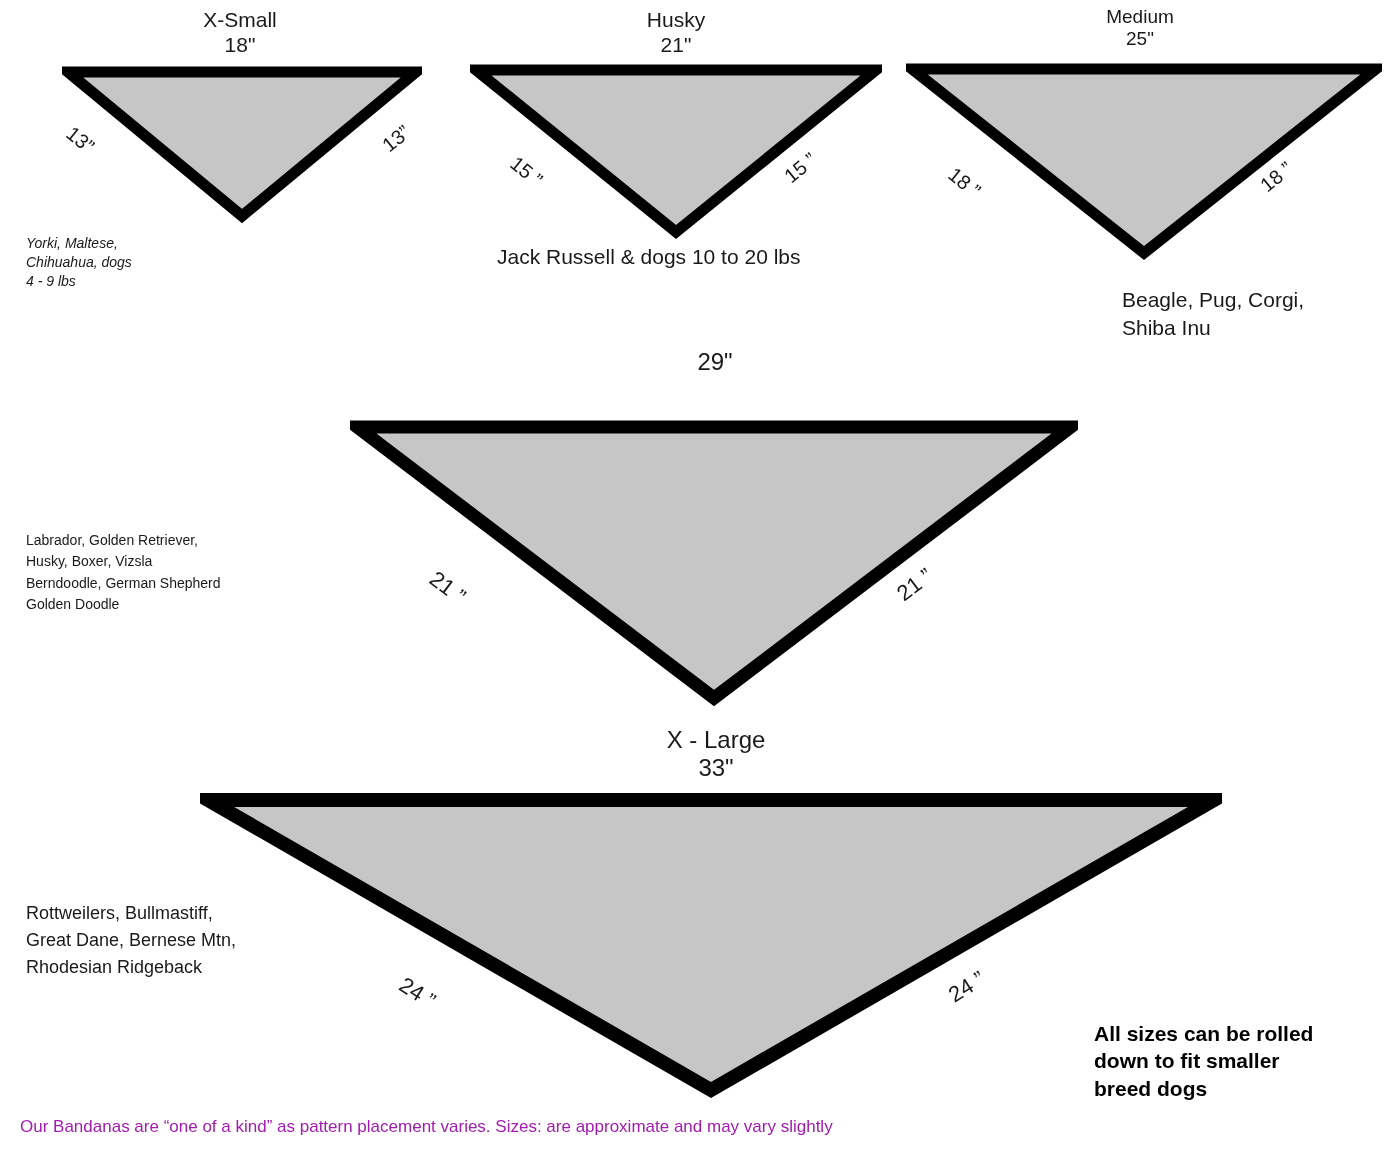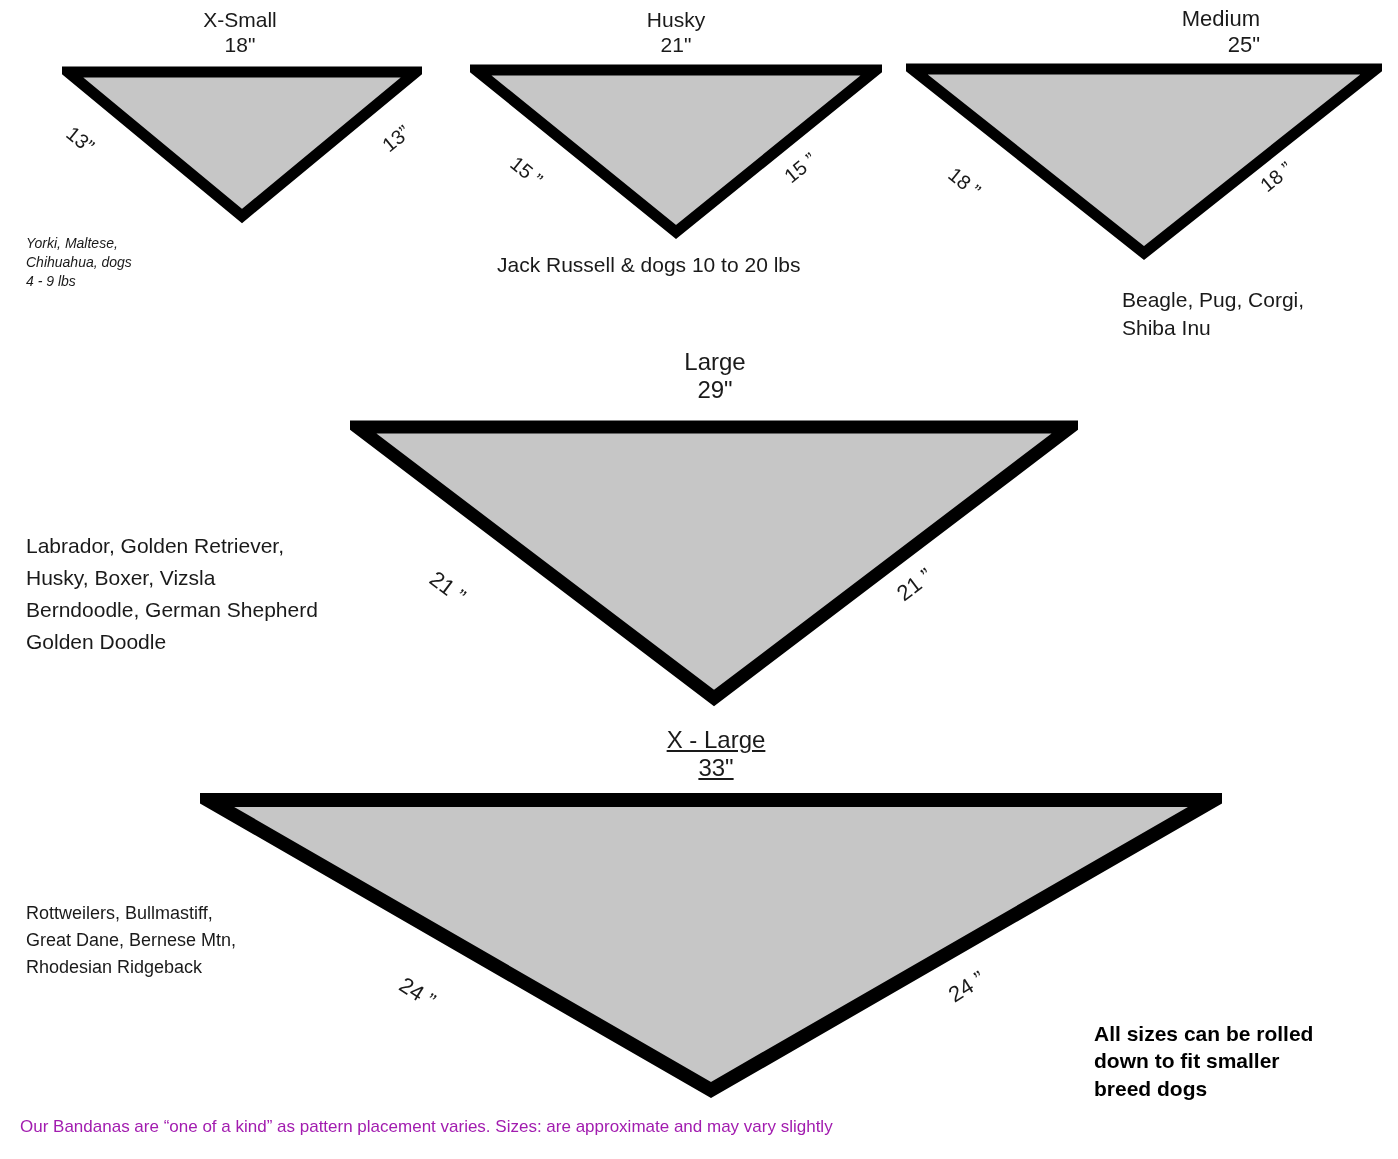--- a/index.html
+++ b/index.html
@@ -88,59 +88,58 @@
 
   <div class="tri-wrap" style="left:470px; top:64px; width:412px; height:178px;">
     <svg width="412" height="178" viewBox="0 0 412 178">
       <polygon points="6,6 406,6 206,168" fill="#c6c6c6" stroke="#000000" stroke-width="11" stroke-linejoin="miter"></polygon>
     </svg>
   </div>
 
   <div class="side-label" style="left:520px; top:152px; font-size:20px; transform:rotate(39deg); transform-origin:left top;">15 ”</div>
   <div class="side-label" style="left:780px; top:170px; font-size:20px; transform:rotate(-39deg); transform-origin:left top;">15 ”</div>
 
-  <div class="breeds" style="left:497px; top:251px; width:440px; font-size:21px;">Jack Russell &amp; dogs 10 to 20 lbs</div>
+  <div class="breeds" style="left:497px; top:243px; width:440px; font-size:21px;">Jack Russell &amp; dogs 10 to 20 lbs</div>
 
-  <div class="size-title abs" style="left:1020px; top:6px; width:240px; font-size:22px;text-align:right;">
+  <div class="size-title abs" style="left:1020px; top:6px; width:240px; font-size:19px;">
     <span class="name">Medium</span>
     <span class="dim">25"</span>
   </div>
 
   <div class="tri-wrap" style="left:906px; top:63px; width:476px; height:200px;">
     <svg width="476" height="200" viewBox="0 0 476 200">
       <polygon points="6,6 470,6 238,190" fill="#c6c6c6" stroke="#000000" stroke-width="11" stroke-linejoin="miter"></polygon>
     </svg>
   </div>
 
   <div class="side-label" style="left:958px; top:163px; font-size:20px; transform:rotate(39deg); transform-origin:left top;">18 ”</div>
   <div class="side-label" style="left:1256px; top:179px; font-size:20px; transform:rotate(-39deg); transform-origin:left top;">18 ”</div>
 
   <div class="breeds" style="left:1122px; top:286px; width:280px; font-size:21px;">Beagle, Pug, Corgi,
 Shiba Inu</div>
 
   <div class="size-title abs" style="left:595px; top:348px; width:240px; font-size:24px;">
-    <span class="name">Large</span>
     <span class="dim">29"</span>
   </div>
 
   <div class="tri-wrap" style="left:350px; top:420px; width:728px; height:290px;">
     <svg width="728" height="290" viewBox="0 0 728 290">
       <polygon points="7,7 721,7 364,278" fill="#c6c6c6" stroke="#000000" stroke-width="13" stroke-linejoin="miter"></polygon>
     </svg>
   </div>
 
   <div class="side-label" style="left:440px; top:566px; font-size:22px; transform:rotate(37deg); transform-origin:left top;">21 ”</div>
   <div class="side-label" style="left:892px; top:586px; font-size:22px; transform:rotate(-37deg); transform-origin:left top;">21 ”</div>
 
-  <div class="breeds" style="left:26px; top:530px; width:400px; font-size:21px; line-height:1.52;">Labrador, Golden Retriever,
+  <div class="breeds" style="left:26px; top:530px; width:400px; font-size:14px; line-height:1.52;">Labrador, Golden Retriever,
 Husky, Boxer, Vizsla
 Berndoodle, German Shepherd
 Golden Doodle</div>
 
-  <div class="size-title abs" style="left:588px; top:726px; width:256px; font-size:24px;text-decoration:underline;">
+  <div class="size-title abs" style="left:588px; top:726px; width:256px; font-size:24px;">
     <span class="name">X - Large</span>
     <span class="dim">33"</span>
   </div>
 
   <div class="tri-wrap" style="left:200px; top:792px; width:1022px; height:310px;">
     <svg width="1022" height="310" viewBox="0 0 1022 310">
       <polygon points="8,8 1014,8 511,298" fill="#c6c6c6" stroke="#000000" stroke-width="14" stroke-linejoin="miter"></polygon>
     </svg>
   </div>
 

